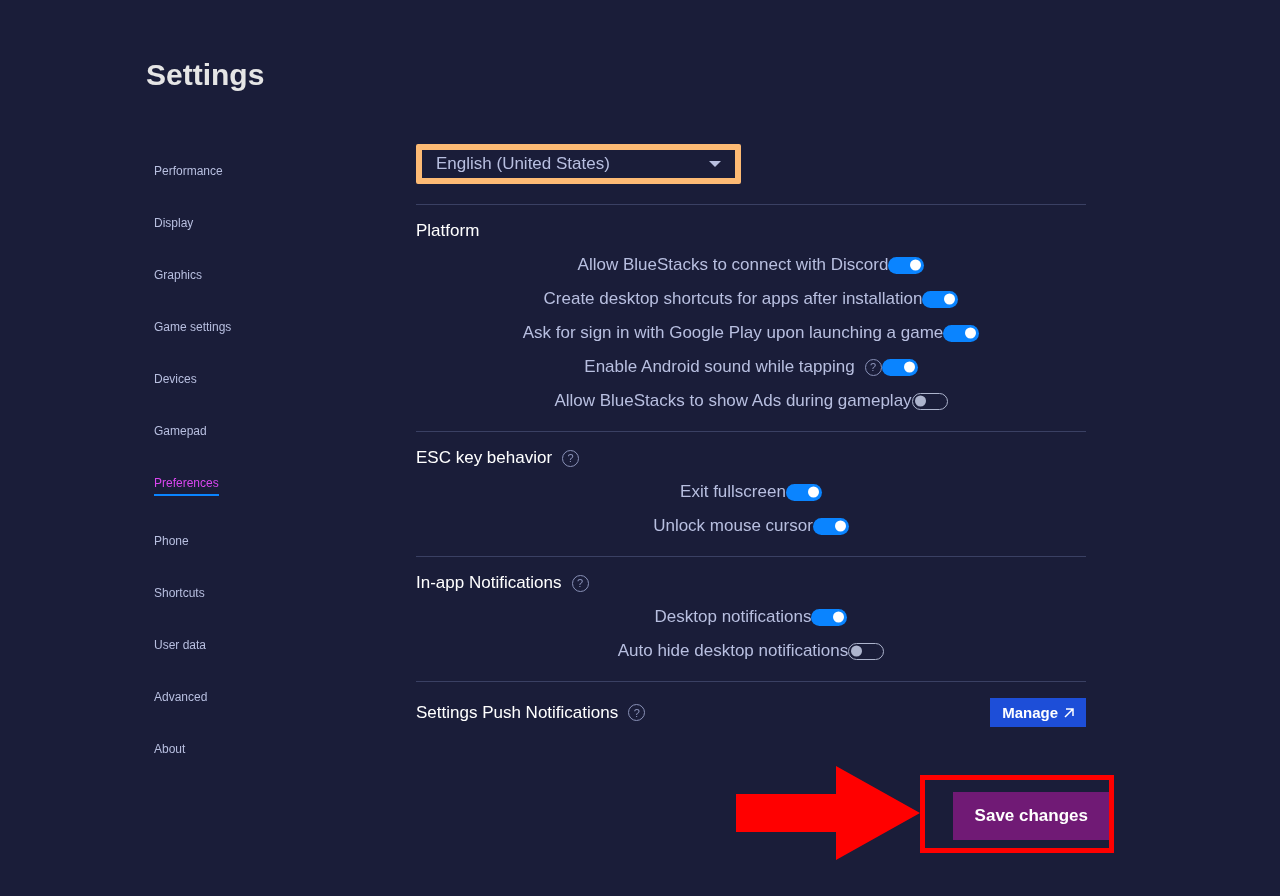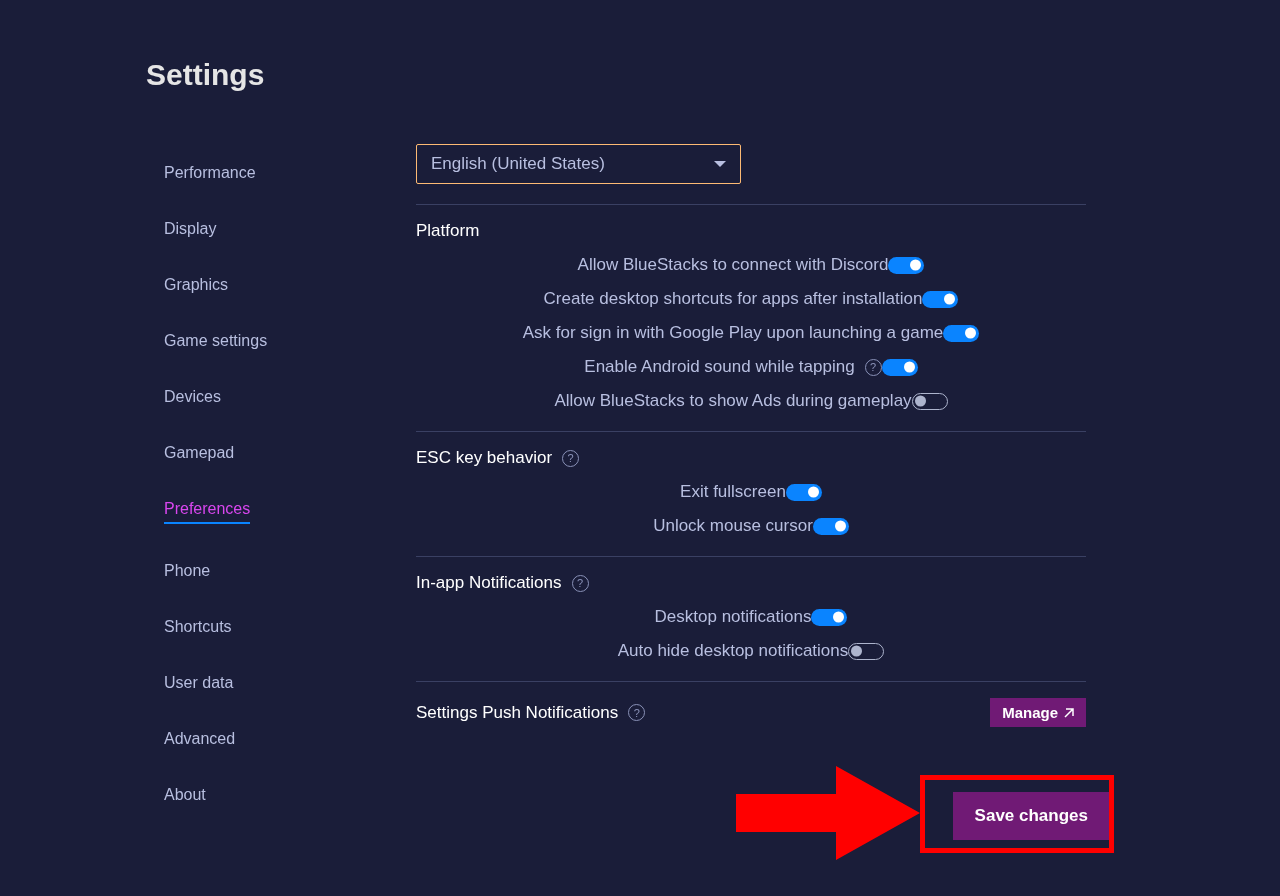--- a/index.html
+++ b/index.html
@@ -1,41 +1,41 @@
 <!DOCTYPE html>
 <html><head>
 <meta charset="utf-8">
 <style>
   *{box-sizing:border-box;margin:0;padding:0}
   html,body{width:1280px;height:896px;background:#1a1d39;font-family:'Segoe UI',Arial,sans-serif;overflow:hidden;color:#fff}
   .page{position:relative;width:1280px;height:896px;padding:58px 0 0 146px}
   .title{font-size:30px;font-weight:700;color:#e5e5e5;margin-bottom:52px}
   .layout{display:flex}
   .sidebar{width:270px;padding-top:10px}
-  .sidebar-item{font-size:16px;color:#b8bfe0;margin:10px 0 28px 18px;cursor:pointer;display:inline-block}
+  .sidebar-item{font-size:12px;color:#b8bfe0;margin:10px 0 28px 8px;cursor:pointer;display:inline-block}
   .sidebar-item.active{color:#d946ef;border-bottom:2px solid #0a84ff;padding-bottom:4px}
   .content-wrap{position:relative;width:694px;height:654px}
   .content{overflow-y:auto;height:654px;padding-right:24px}
   .content::-webkit-scrollbar{width:6px}
   .content::-webkit-scrollbar-track{background:transparent}
   .content::-webkit-scrollbar-thumb{background:#3a4268;border-radius:3px}
   .section-title{font-size:17px;color:#fff;font-weight:500;margin-bottom:14px;display:flex;align-items:center;gap:10px}
-  .select{width:325px;height:40px;border:1px solid #fdba74;background:transparent;color:#b8bfe0;font-size:17px;padding:0 14px;display:flex;align-items:center;justify-content:space-between;cursor:pointer;border-radius:2px}
+  .select{width:325px;height:40px;border:6px solid #fdba74;background:transparent;color:#b8bfe0;font-size:17px;padding:0 14px;display:flex;align-items:center;justify-content:space-between;cursor:pointer;border-radius:2px}
   .caret{width:0;height:0;border-left:6px solid transparent;border-right:6px solid transparent;border-top:6px solid #b8bfe0}
   .divider{height:1px;background:#3a4063;margin:20px 0 16px 0}
   .row{display:flex;justify-content:center;align-items:center;margin:14px 0}
   .row-label{font-size:17px;color:#b8bfe0;display:flex;align-items:center;gap:10px}
   .toggle{width:36px;height:17px;border-radius:10px;position:relative;cursor:pointer;flex:0 0 auto}
   .toggle.on{background:#0a84ff}
   .toggle.off{background:transparent;border:1.5px solid #adb4cd}
   .knob{width:11px;height:11px;border-radius:50%;background:#fff;position:absolute;top:50%;transform:translateY(-50%)}
   .toggle.on .knob{right:3px}
   .toggle.off .knob{left:2px;background:#adb4cd}
   .help{width:17px;height:17px;border:1.5px solid #8a92b8;border-radius:50%;display:flex;align-items:center;justify-content:center;font-size:11px;color:#8a92b8;cursor:pointer}
-  .manage-btn{background:#701a75;color:#fff;border:none;font-size:15px;font-weight:600;padding:6px 12px;cursor:pointer;display:flex;align-items:center;gap:6px}
+  .manage-btn{background:#1d4ed8;color:#fff;border:none;font-size:15px;font-weight:600;padding:6px 12px;cursor:pointer;display:flex;align-items:center;gap:6px}
   .ext-icon{width:10px;height:10px}
   .section-head-row{display:flex;justify-content:space-between;align-items:center;margin-bottom:10px}
   
   .footer{position:absolute;left:416px;top:786px;width:694px;height:60px;display:flex;justify-content:flex-end;align-items:center}
   .save-btn{background:#701a75;color:#fff;border:none;font-size:17px;font-weight:600;padding:14px 22px;cursor:pointer}
   .highlight-box{position:absolute;border:5px solid #ff0000;left:920px;top:775px;width:194px;height:78px;pointer-events:none}
   .arrow{position:absolute;left:736px;top:762px;width:184px;height:102px;pointer-events:none}
 </style>
 </head>
 <body>

